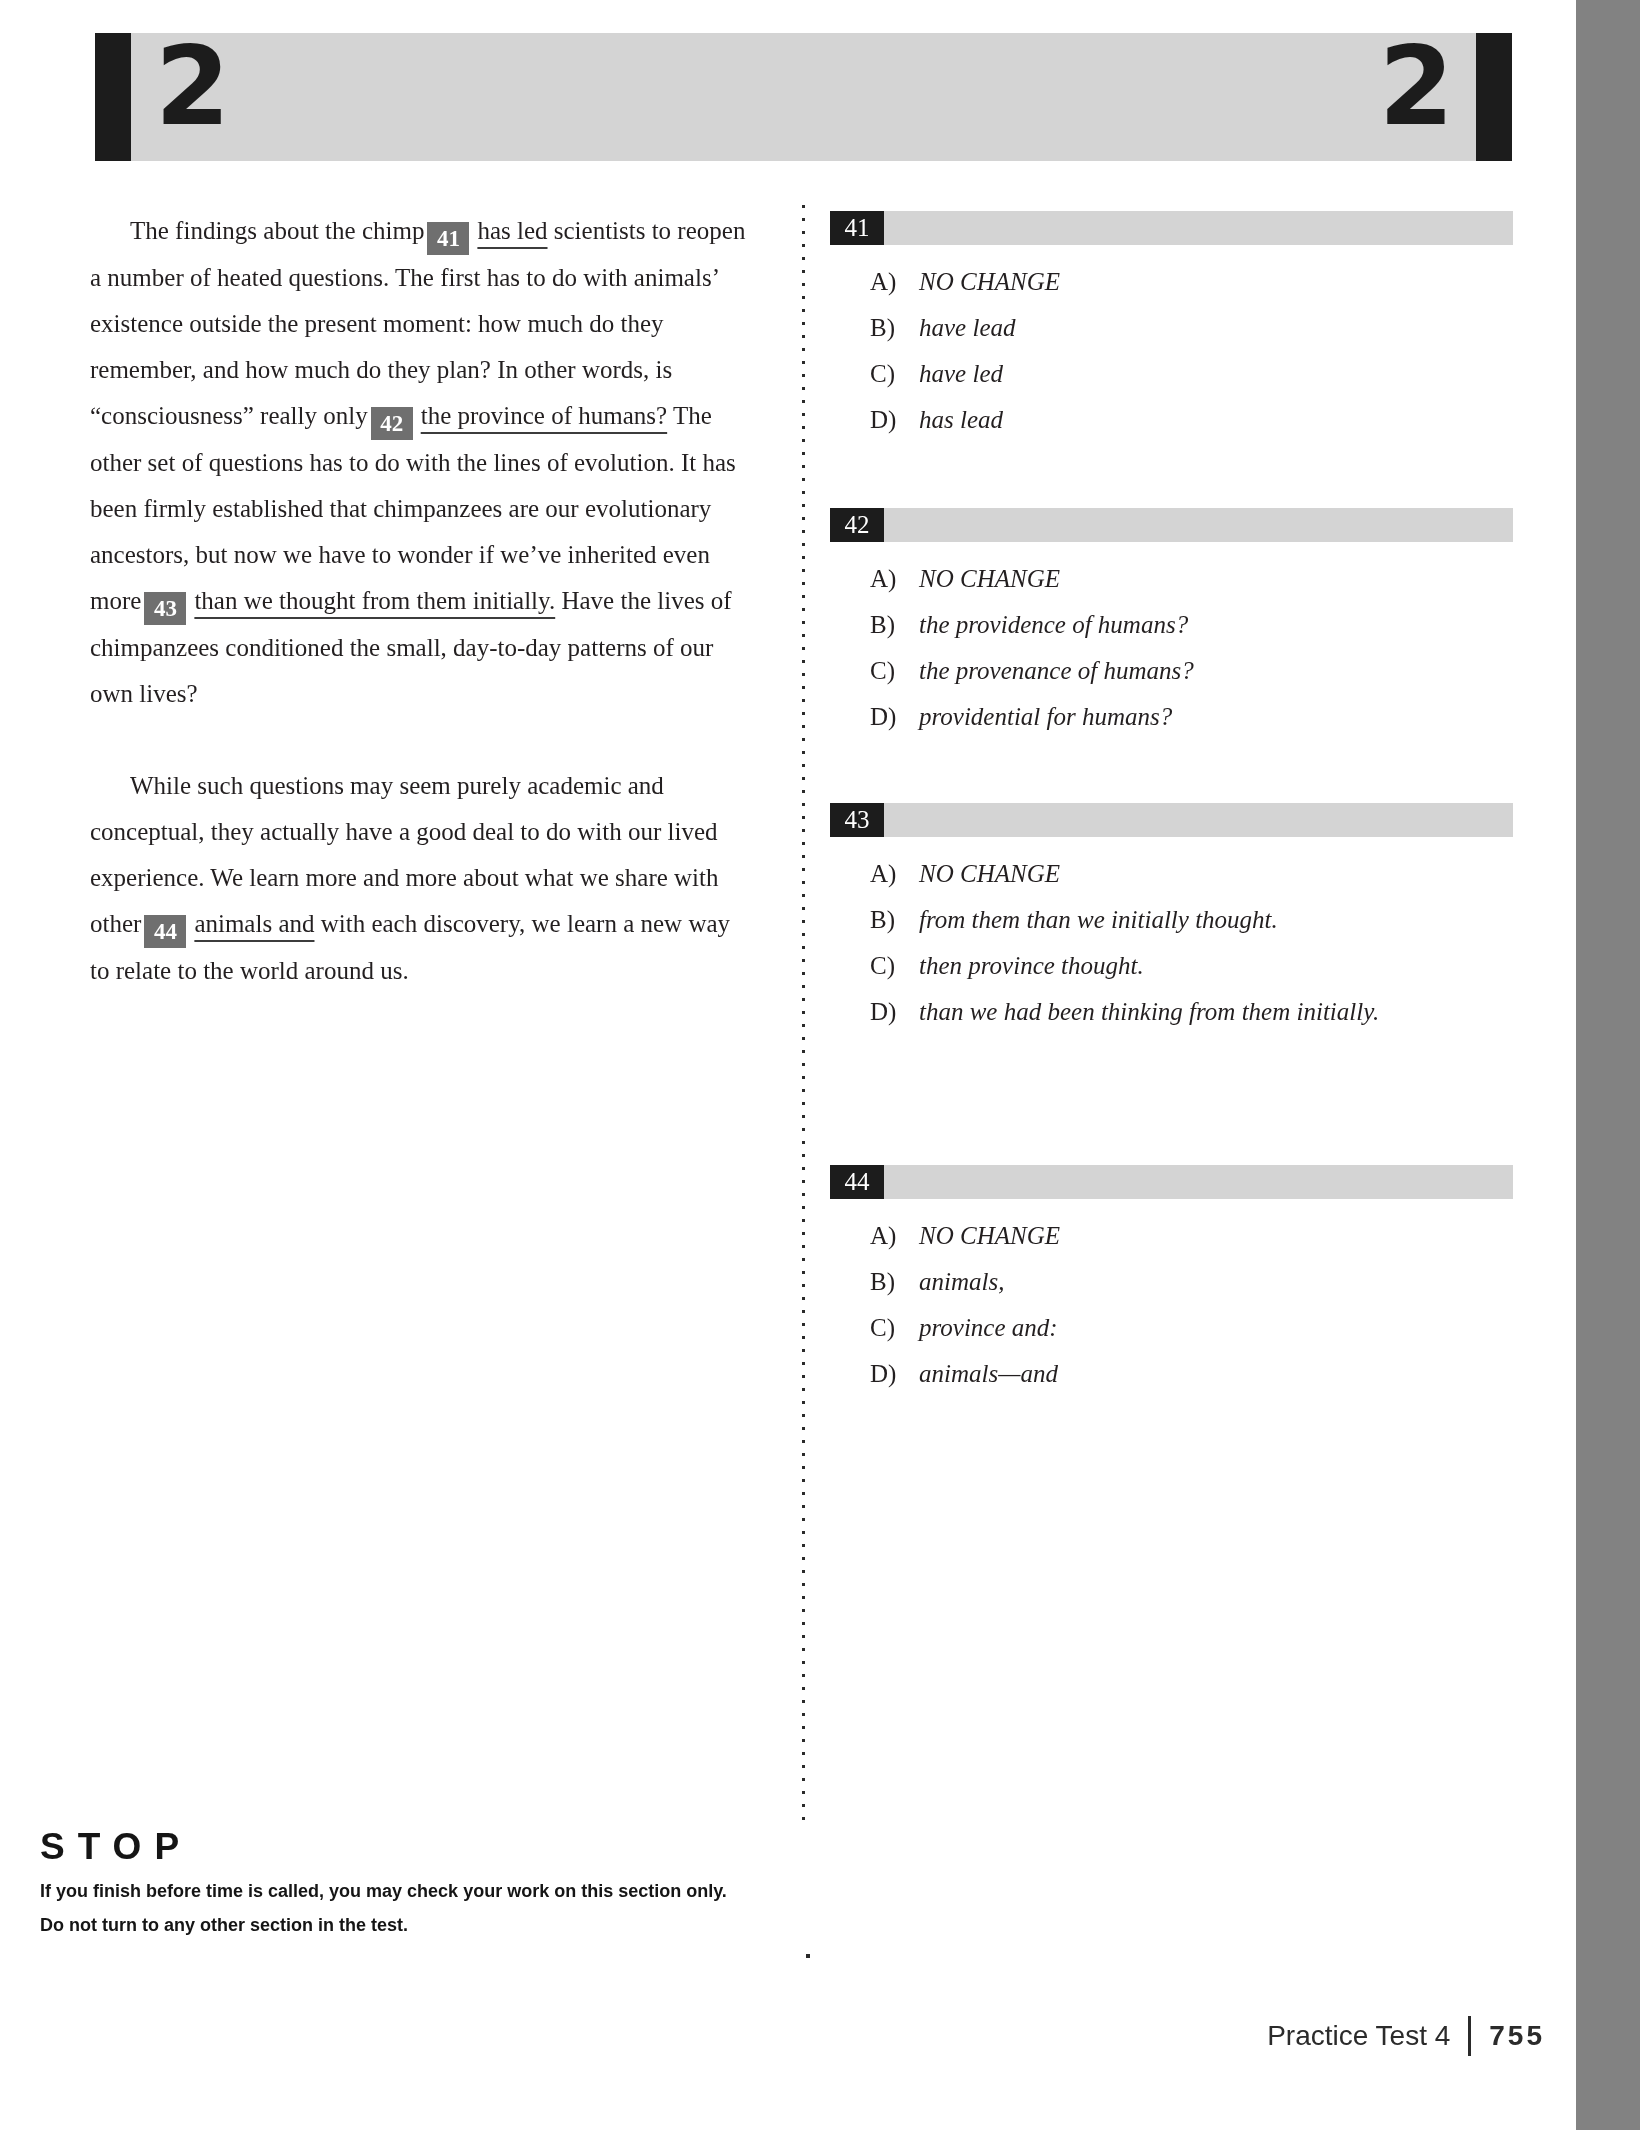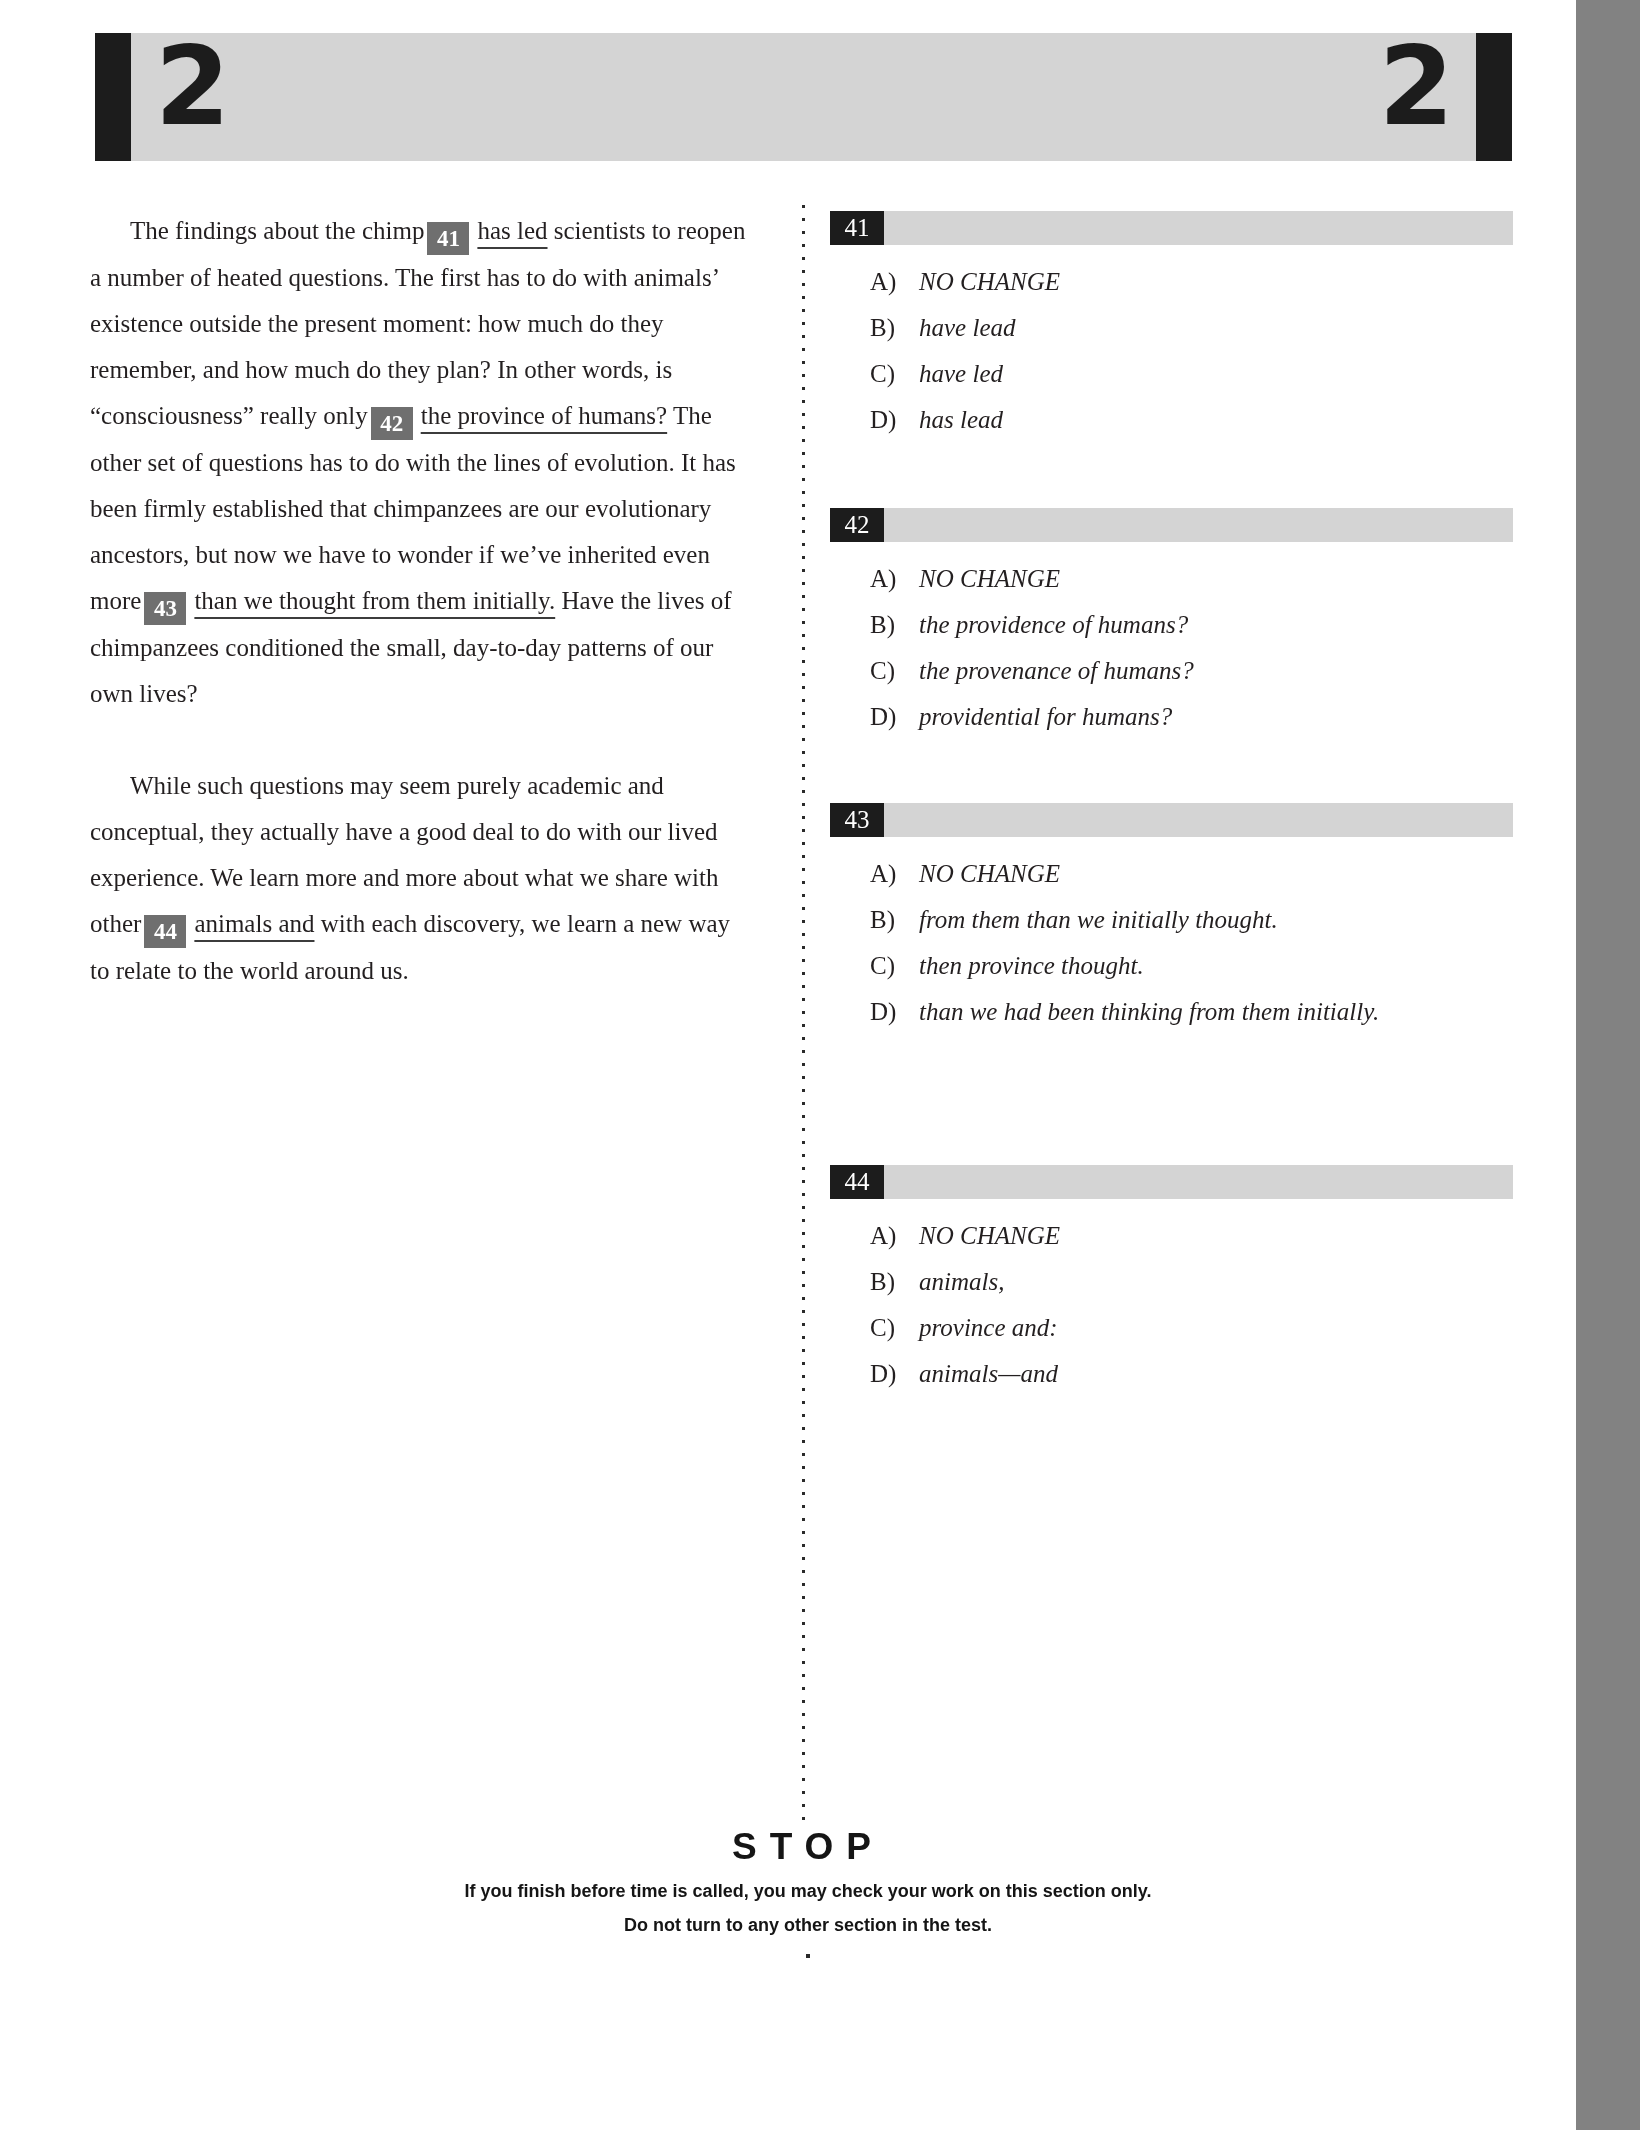--- a/index.html
+++ b/index.html
@@ -106,21 +106,21 @@
   .options { list-style: none; margin: 14px 0 0; padding: 0; font-size: 25px; }
   .option { display: flex; align-items: center; height: 46px; }
   .opt-letter { width: 37px; margin-left: 40px; flex: none; }
   .opt-text { margin-left: 12px; white-space: nowrap; font-style: italic; }
 
   
   .stop {
     position: absolute;
     left: 40px; top: 1826px;
     width: 1536px;
-    text-align: center;
+    text-align: left;
     color: #151515;
     font-family: "Liberation Sans", sans-serif;
   }
   .stop-title {
     font-size: 37px;
     font-weight: bold;
     letter-spacing: 13px;
     line-height: 42px;
   }
   .stop-line {
@@ -266,14 +266,19 @@
       </section>
     </div>
 
   <div class="stop">
     <div class="stop-title">STOP</div>
     <div class="stop-line first">If you finish before time is called, you may check your work on this section only.</div>
     <div class="stop-line">Do not turn to any other section in the test.</div>
     <div class="end-dot"></div>
   </div>
 
+  <footer class="footer">
+    <span class="footer-label">Practice Test 4</span>
+    <span class="footer-sep"></span>
+    <span class="footer-page">755</span>
+  </footer>
 
 </div>
 
 </body></html>

